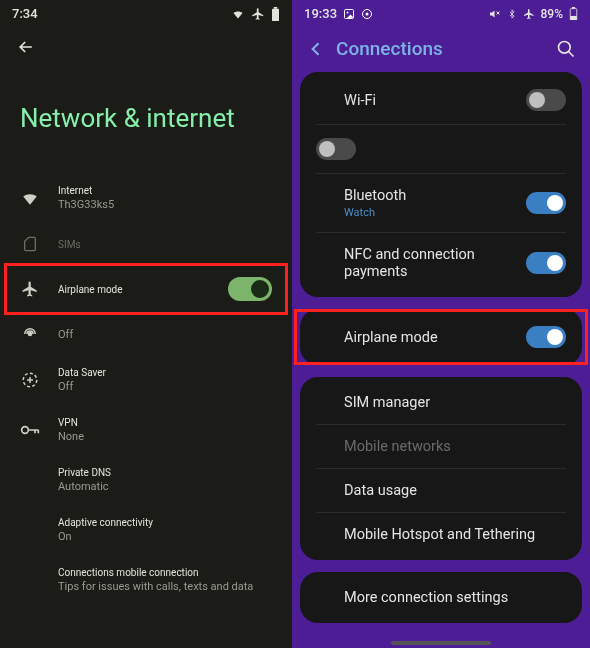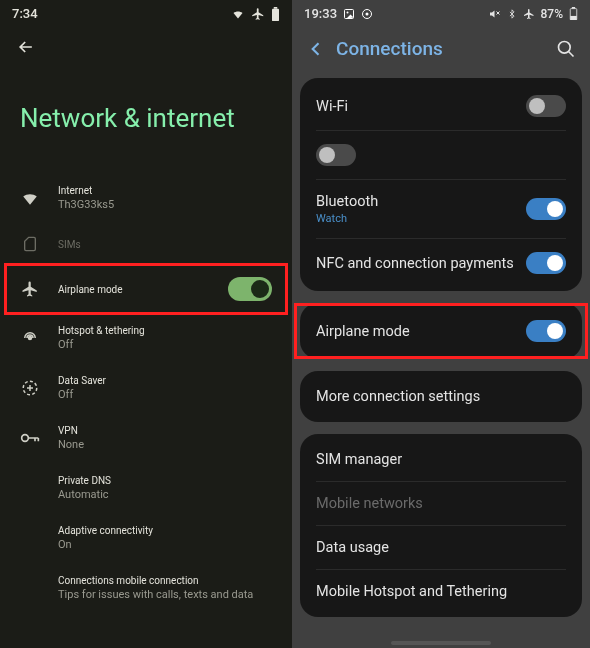--- a/index.html
+++ b/index.html
@@ -1,19 +1,19 @@
 <!DOCTYPE html>
 <html><head>
 <meta charset="utf-8">
 <style>
   * { box-sizing: border-box; margin: 0; padding: 0; font-family: -apple-system, BlinkMacSystemFont, "Segoe UI", Roboto, sans-serif; }
   body { width: 590px; height: 648px; background: #000; display: flex; overflow: hidden; }
   .phone { height: 648px; position: relative; overflow: hidden; }
   .left { width: 295px; background: #1b1c17; color: #e4e3db; }
-  .right { width: 301px; background: #404040; color: #e4e4e4; }
+  .right { width: 301px; background: #4c1d95; color: #e4e4e4; }
 
   
   .status { display: flex; justify-content: space-between; align-items: center; padding: 6px 12px; font-size: 13px; font-weight: 500; gap: 16px; }
   .status .icons { display: flex; gap: 6px; align-items: center; }
 
   
   .left .back { padding: 10px 16px 6px; }
   .left .title-wrap { padding: 40px 20px 40px; }
   .left .title { font-size: 26px; font-weight: 400; color: #86efac; }
   .left .row { display: flex; align-items: center; padding: 12px 20px; gap: 18px; position: relative; }
@@ -22,25 +22,25 @@
   .left .row .sub { font-size: 11px; color: #9a9a90; }
   .left .row.disabled .lbl { color: #6d6d64; }
   .left .icon { width: 20px; display: flex; justify-content: center; color: #cfcfc6; }
   .no-icon .icon { visibility: hidden; }
   .left .toggle { width: 44px; height: 24px; border-radius: 12px; position: relative; }
   .left .toggle.on { background: #7db46c; }
   .left .toggle.on::after { content:""; position:absolute; right:3px; top:3px; width:18px; height:18px; border-radius:50%; background:#1b2a17; }
   .highlight-left { position: absolute; left: 4px; right: 4px; top: -2px; bottom: -2px; border: 3px solid #ff2020; pointer-events:none; }
 
   
-  .right .header { display: flex; align-items: center; padding: 10px 14px 18px; gap: 10px; }
+  .right .header { display: flex; align-items: center; padding: 10px 14px 12px; gap: 10px; }
   .right .header .htitle { flex: 1; font-size: 19px; color: #7db4e6; font-weight: 500; }
   .right .card { background: #171717; margin: 0 8px 12px; border-radius: 18px; padding: 4px 0; }
   .right .rrow { display: flex; align-items: center; padding: 13px 16px; position: relative; }
-  .right .rrow .texts { flex:1; display:flex; flex-direction:column; gap:2px; }
+  .right .rrow .texts { flex:1; display:flex; flex-direction:column; gap:2px;margin-left:28px; }
   .right .rrow .lbl { font-size: 14.5px; color: #e4e4e4; }
   .right .rrow .sub { font-size: 11px; color: #4a8fc9; }
   .right .rrow.disabled .lbl { color: #6a6a6a; }
   .right .sep { height: 1px; background: #2b2b2b; margin: 0 16px; }
   .right .toggle { width: 40px; height: 22px; border-radius: 11px; position: relative; }
   .right .toggle.off { background: #4a4a4a; }
   .right .toggle.off::after { content:""; position:absolute; left:3px; top:3px; width:16px; height:16px; border-radius:50%; background:#bfbfbf; }
   .right .toggle.on { background: #3a7fc4; }
   .right .toggle.on::after { content:""; position:absolute; right:3px; top:3px; width:16px; height:16px; border-radius:50%; background:#fff; }
   .highlight-right { position: absolute; left: -6px; right: -6px; top: -4px; bottom: -4px; border: 3px solid #ff2020; pointer-events:none; }
@@ -111,21 +111,20 @@
         <div class="highlight-left"></div>
       </div>
       <div class="row">
         <span class="icon">
           <svg width="18" height="18" viewBox="0 0 24 24" fill="none" stroke="#cfcfc6" stroke-width="2">
             <circle cx="12" cy="12" r="2" fill="#cfcfc6"></circle>
             <path d="M8 12a4 4 0 0 1 8 0M5 12a7 7 0 0 1 14 0"></path>
           </svg>
         </span>
         <div class="texts">
-          <span class="lbl">Hotspot &amp; tethering</span>
           <span class="sub">Off</span>
         </div>
       </div>
       <div class="row">
         <span class="icon">
           <svg width="18" height="18" viewBox="0 0 24 24" fill="none" stroke="#cfcfc6" stroke-width="2">
             <circle cx="12" cy="12" r="9" stroke-dasharray="4 3"></circle>
             <path d="M12 8v8M8 12h8" stroke="#cfcfc6"></path>
           </svg>
         </span>
@@ -189,21 +188,21 @@
           <path d="M11 5 6 9H2v6h4l5 4V5z"></path>
           <line x1="15" y1="7" x2="21" y2="13" stroke="#e4e4e4" stroke-width="2"></line>
           <line x1="21" y1="7" x2="15" y2="13" stroke="#e4e4e4" stroke-width="2"></line>
         </svg>
       <svg width="10" height="12" viewBox="0 0 24 24" fill="none" stroke="#e4e4e4" stroke-width="2">
           <path d="M7 7l10 10-5 5V2l5 5L7 17"></path>
         </svg>
       <svg width="12" height="12" viewBox="0 0 24 24" fill="#e4e4e4">
           <path d="M21 16v-2l-8-5V3.5a1.5 1.5 0 0 0-3 0V9l-8 5v2l8-2.5V19l-2 1.5V22l3.5-1 3.5 1v-1.5L13 19v-5.5l8 2.5z"></path>
         </svg>
-      <span style="font-size:12px">87%</span>
+      <span style="font-size:12px">89%</span>
       <svg width="9" height="13" viewBox="0 0 10 16">
           <rect x="1" y="2" width="8" height="14" rx="1" fill="none" stroke="#e4e4e4"></rect>
           <rect x="1" y="11" width="8" height="5" fill="#e4e4e4"></rect>
           <rect x="3" y="0" width="4" height="2" fill="#e4e4e4"></rect>
         </svg>
     </span>
   </div>
   <div class="header">
     <div>
       <svg width="20" height="20" viewBox="0 0 24 24" fill="none" stroke="#7db4e6" stroke-width="2.5">
@@ -250,48 +249,48 @@
   <div class="card">
     <div class="rrow" style="position:relative">
       <div class="texts">
           <span class="lbl">Airplane mode</span>
         </div>
       <div class="toggle on"></div>
       <div class="highlight-right"></div>
     </div>
   </div>
 
+  <div class="card" id="r-group2">
+      <div class="rrow">
+        <div class="texts">
+          <span class="lbl">SIM manager</span>
+        </div>
+      </div>
+      <div class="sep"></div>
+      <div class="rrow disabled">
+        <div class="texts">
+          <span class="lbl">Mobile networks</span>
+        </div>
+      </div>
+      <div class="sep"></div>
+      <div class="rrow">
+        <div class="texts">
+          <span class="lbl">Data usage</span>
+        </div>
+      </div>
+      <div class="sep"></div>
+      <div class="rrow">
+        <div class="texts">
+          <span class="lbl">Mobile Hotspot and Tethering</span>
+        </div>
+      </div>
+    </div>
+
   <div class="card">
     <div class="rrow">
       <div class="texts">
           <span class="lbl">More connection settings</span>
         </div>
     </div>
   </div>
 
-  <div class="card" id="r-group2">
-      <div class="rrow">
-        <div class="texts">
-          <span class="lbl">SIM manager</span>
-        </div>
-      </div>
-      <div class="sep"></div>
-      <div class="rrow disabled">
-        <div class="texts">
-          <span class="lbl">Mobile networks</span>
-        </div>
-      </div>
-      <div class="sep"></div>
-      <div class="rrow">
-        <div class="texts">
-          <span class="lbl">Data usage</span>
-        </div>
-      </div>
-      <div class="sep"></div>
-      <div class="rrow">
-        <div class="texts">
-          <span class="lbl">Mobile Hotspot and Tethering</span>
-        </div>
-      </div>
-    </div>
-
   <div class="gesture"></div>
 </div>
 
 </body></html>

